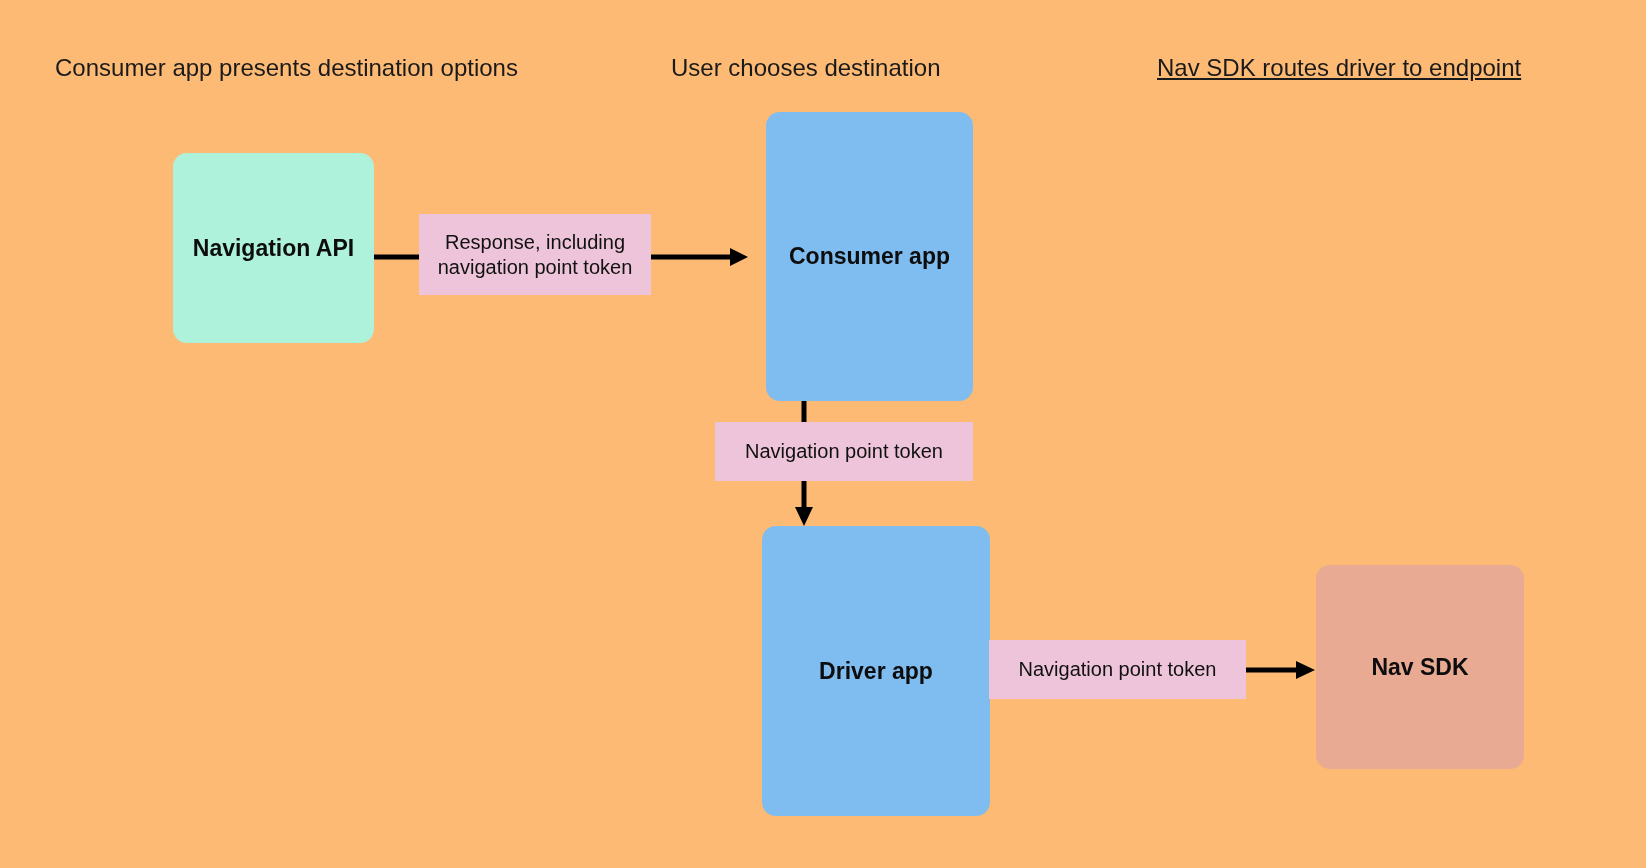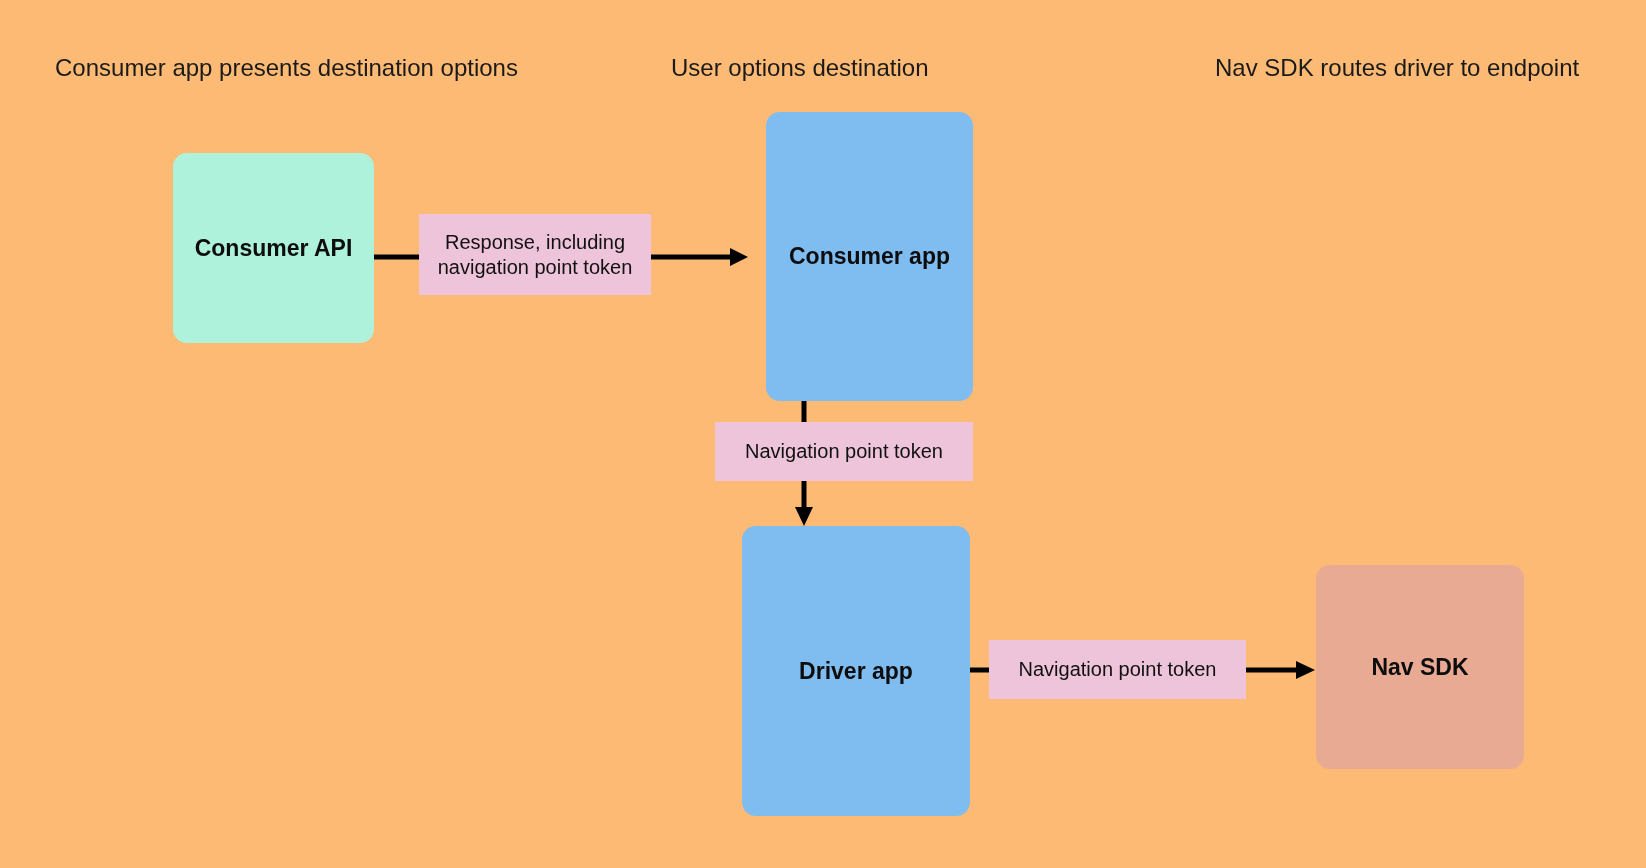--- a/index.html
+++ b/index.html
@@ -21,21 +21,21 @@
   .col-header {
     position: absolute;
     font-size: 24px;
     font-weight: 400;
     color: #1a1a1a;
     white-space: nowrap;
     line-height: 1;
   }
   #hdr-1 { left: 55px;   top: 56px; }
   #hdr-2 { left: 671px;  top: 56px; }
-  #hdr-3 { left: 1215px; top: 56px; }
+  #hdr-3 { left: 1157px; top: 56px; text-decoration: underline; }
 
   .node {
     position: absolute;
     display: flex;
     align-items: center;
     justify-content: center;
     text-align: center;
     border-radius: 14px;
     font-size: 23px;
     font-weight: 700;
@@ -43,21 +43,21 @@
     box-sizing: border-box;
     padding: 4px 8px;
   }
   #node-geocoding {
     left: 173px; top: 153px; width: 201px; height: 190px;
   }
   #node-consumer {
     left: 742px; top: 112px; width: 207px; height: 289px; margin-left: 24px;
   }
   #node-driver {
-    left: 742px; top: 526px; width: 228px; height: 290px;
+    left: 762px; top: 526px; width: 228px; height: 290px;
   }
   #node-navsdk {
     left: 1316px; top: 565px; width: 208px; height: 204px;
   }
 
   .edge-label {
     position: absolute;
     display: flex;
     align-items: center;
     justify-content: center;
@@ -84,21 +84,21 @@
     pointer-events: none;
   }
   .connector svg { display: block; overflow: visible; }
 </style>
 </head>
 <body>
 
 <div id="canvas">
 
   <div class="col-header" id="hdr-1">Consumer app presents destination options</div>
-  <div class="col-header" id="hdr-2">User options destination</div>
+  <div class="col-header" id="hdr-2">User chooses destination</div>
   <div class="col-header" id="hdr-3">Nav SDK routes driver to endpoint</div>
 
   <div class="connector" style="left:373px; top:246px; width:380px; height:22px;">
     <svg width="380" height="22" viewBox="0 0 380 22">
       <line x1="0" y1="11" x2="46" y2="11" stroke="#000000" stroke-width="5"></line>
       <line x1="277" y1="11" x2="357" y2="11" stroke="#000000" stroke-width="5"></line>
       <polygon points="357,2 375,11 357,20" fill="#000000"></polygon>
     </svg>
   </div>
 
@@ -112,21 +112,21 @@
 
   <div class="connector" style="left:949px; top:659px; width:370px; height:22px;">
     <svg width="370" height="22" viewBox="0 0 370 22">
       <line x1="0" y1="11" x2="41" y2="11" stroke="#000000" stroke-width="5"></line>
       <line x1="297" y1="11" x2="347" y2="11" stroke="#000000" stroke-width="5"></line>
       <polygon points="347,2 366,11 347,20" fill="#000000"></polygon>
     </svg>
   </div>
 
   <div class="node" id="node-geocoding" style="background:#AEF2DC;">
-    <span>Consumer API</span>
+    <span>Navigation API</span>
   </div>
 
   <div class="node" id="node-consumer" style="background:#7FBCF0;">
     <span>Consumer app</span>
   </div>
 
   <div class="node" id="node-driver" style="background:#7FBCF0;">
     <span>Driver app</span>
   </div>
 

